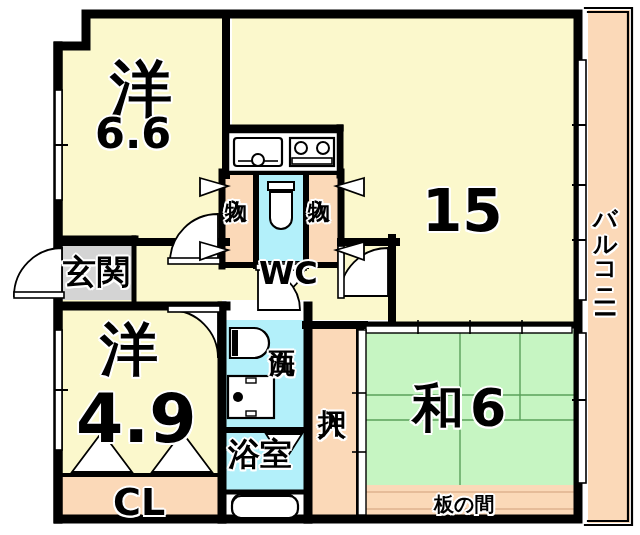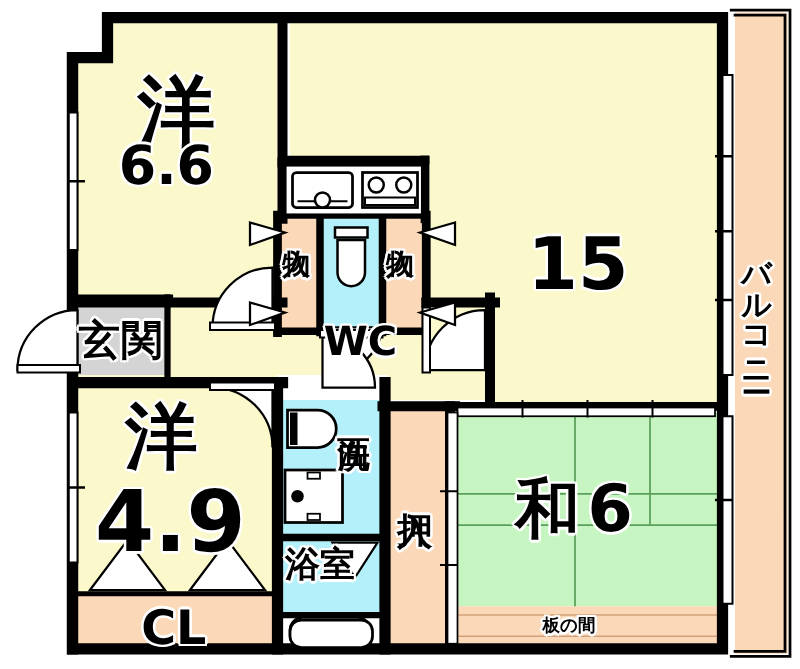--- a/index.html
+++ b/index.html
@@ -269,21 +269,21 @@
   <div class="lbl vert" style="left:592px;top:192px;font-size:24px;">バルコニー</div>
 
   <div class="lbl" style="left:63px;top:255px;font-size:33px;letter-spacing:1px;">玄関</div>
 
   <div class="lbl" style="left:259px;top:225px;font-size:32px;margin-top:32px;">WC</div>
 
   <div class="lbl vert" style="left:225px;top:182px;font-size:22px;">物入</div>
   <div class="lbl vert" style="left:308px;top:182px;font-size:22px;">物入</div>
 
   <div class="lbl vert" style="left:268px;top:330px;font-size:26px;">洗面</div>
-  <div class="lbl" style="left:228px;top:438px;font-size:28px;">浴室</div>
+  <div class="lbl" style="left:228px;top:438px;font-size:32px;">浴室</div>
 
   <div class="lbl" style="left:113px;top:483px;font-size:38px;">CL</div>
 
   <div class="lbl vert" style="left:317px;top:388px;font-size:28px;">押入</div>
 
-  <div class="lbl" style="left:434px;top:494px;font-size:14px;">板の間</div>
+  <div class="lbl" style="left:434px;top:494px;font-size:20px;">板の間</div>
 
 </div>
 
 </body></html>

